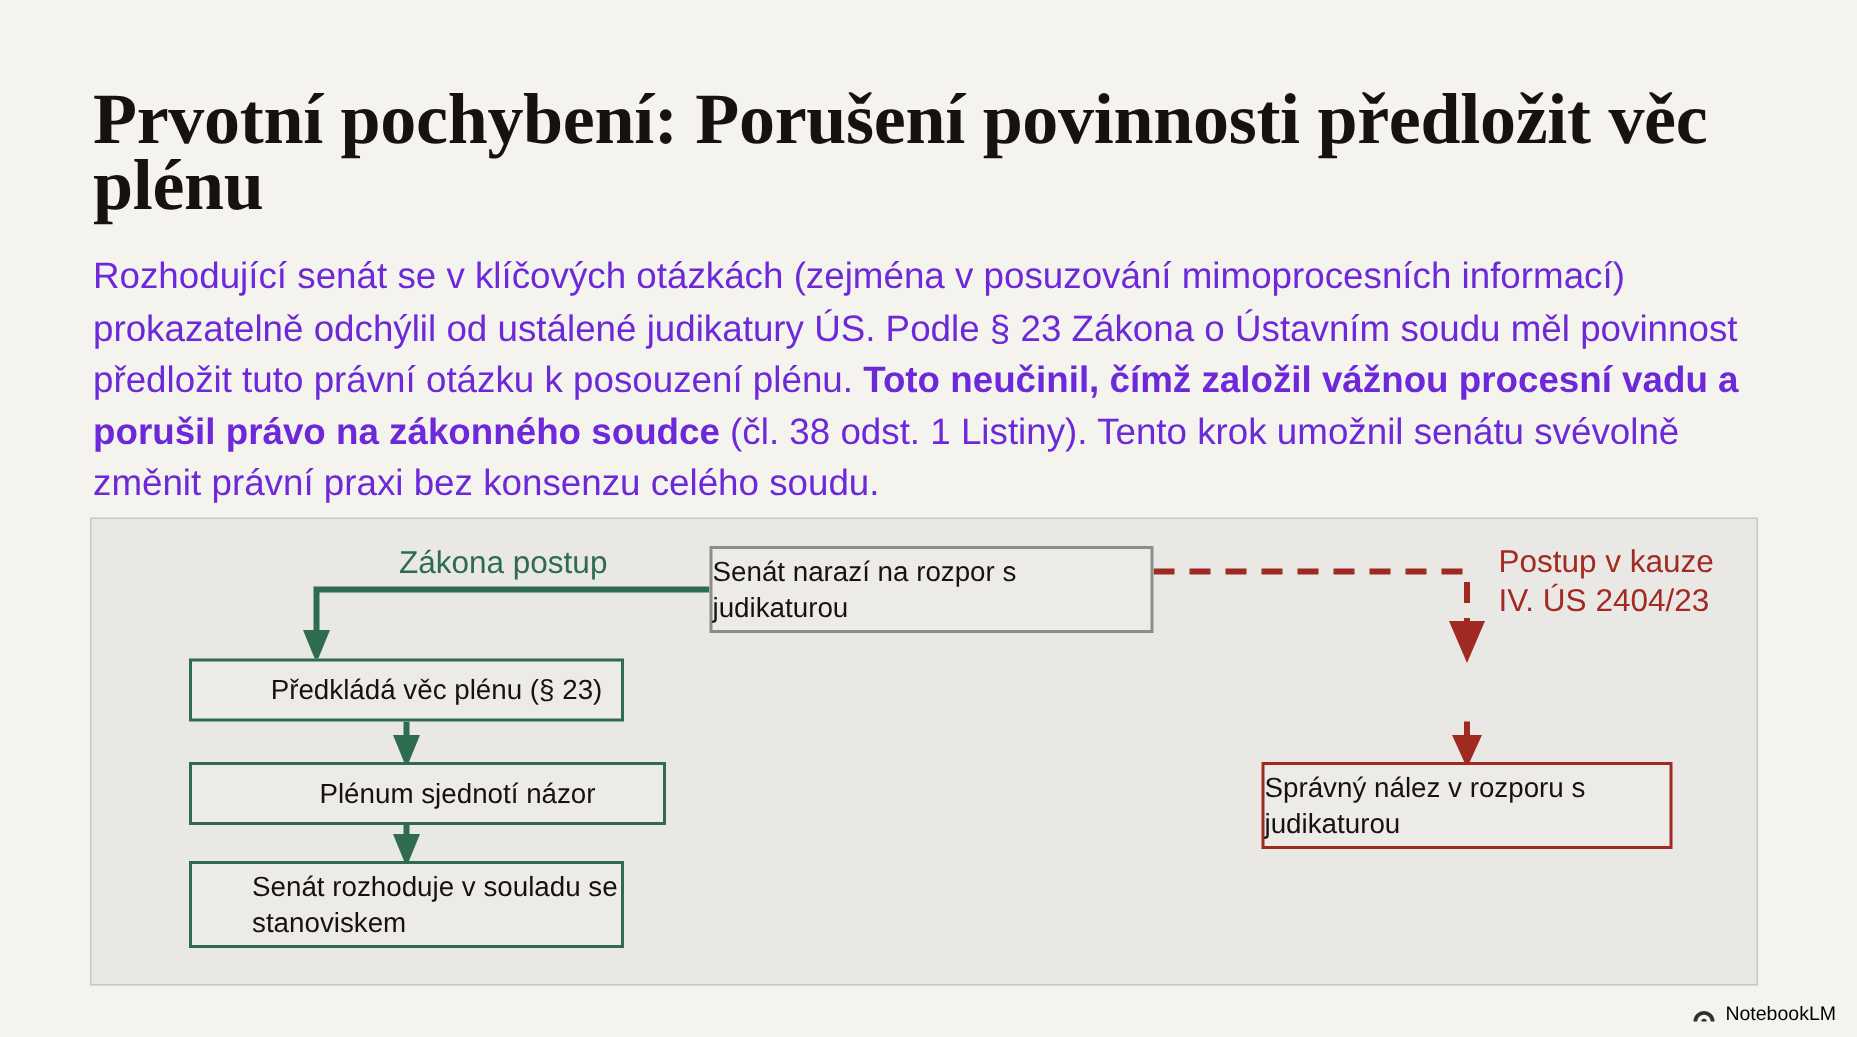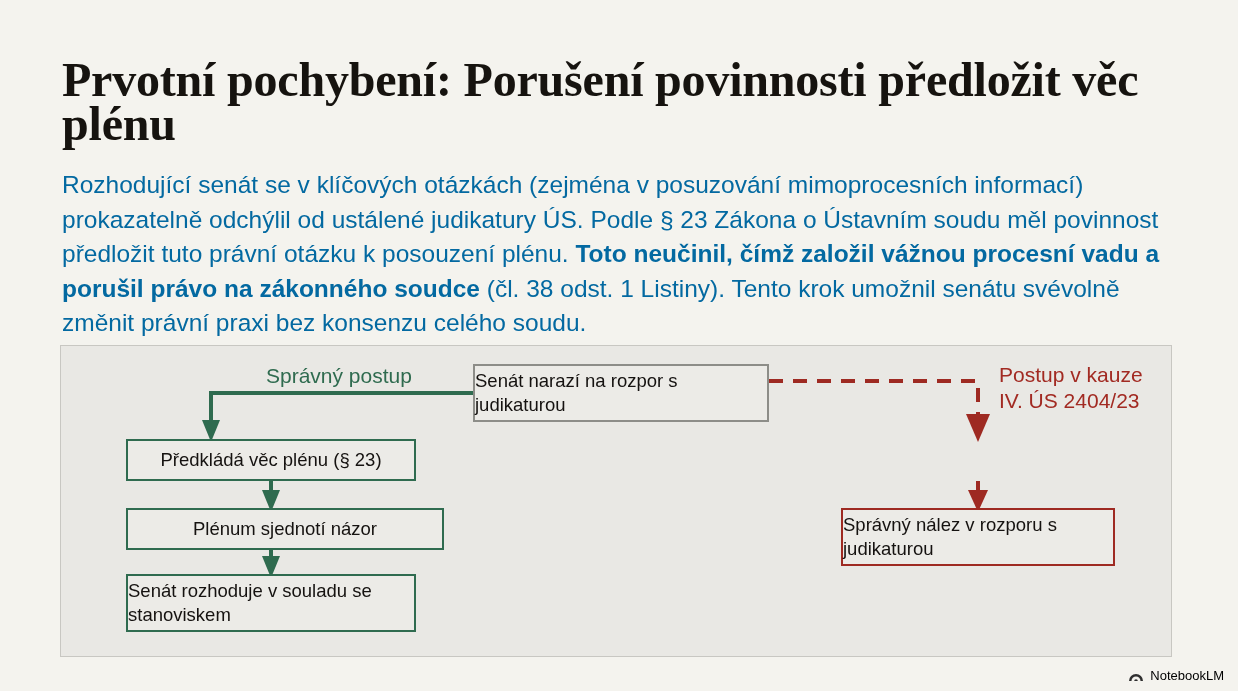--- a/index.html
+++ b/index.html
@@ -35,21 +35,21 @@
   }
 
   
   .body-text {
     position: absolute;
     left: 62px;
     top: 168px;
     width: 1116px;
     font-size: 24.5px;
     line-height: 34.5px;
-    color: #0369a1;
+    color: #6d28d9;
   }
   .body-text b {
     font-weight: bold;
   }
 
   
   .diagram {
     position: absolute;
     left: 60px;
     top: 345px;
@@ -70,20 +70,21 @@
     color: #151210;
     font-size: 18.5px;
     line-height: 24px;
     background: #ecebe7;
   }
   .node.top {
     border: 2px solid #8d8d88;
   }
   .node.green {
     border: 2px solid #2f6b4f;
+    padding-left: 40px;
   }
   .node.red {
     border: 2px solid #9e2a22;
   }
 
   
   #node-top        { left: 412px; top: 18px;  width: 296px; height: 58px; }
   #node-green-1    { left: 65px;  top: 93px;  width: 290px; height: 42px; }
   #node-green-2    { left: 65px;  top: 162px; width: 318px; height: 42px; }
   #node-green-3    { left: 65px;  top: 228px; width: 290px; height: 58px; }
@@ -156,21 +157,21 @@
       <path d="M 210 204 L 210 218" fill="none" stroke="#2f6b4f" stroke-width="4"></path>
       <polygon points="210,232 201,210 219,210" fill="#2f6b4f"></polygon>
 
       <path d="M 708 35 L 917 35 L 917 72" fill="none" stroke="#9e2a22" stroke-width="4" stroke-dasharray="14 10"></path>
       <polygon points="917,96 905,68 929,68" fill="#9e2a22"></polygon>
 
       <path d="M 917 135 L 917 150" fill="none" stroke="#9e2a22" stroke-width="4"></path>
       <polygon points="917,166 907,144 927,144" fill="#9e2a22"></polygon>
     </svg>
 
-    <div class="branch-label" id="label-correct">Správný postup</div>
+    <div class="branch-label" id="label-correct">Zákona postup</div>
 
     <div class="branch-label" id="label-case">
       <div>Postup v kauze</div>
       <div>IV. ÚS 2404/23</div>
     </div>
 
     <div class="node top" id="node-top">Senát narazí na rozpor s judikaturou</div>
 
     <div class="node green" id="node-green-1">Předkládá věc plénu (§ 23)</div>
     <div class="node green" id="node-green-2">Plénum sjednotí názor</div>

